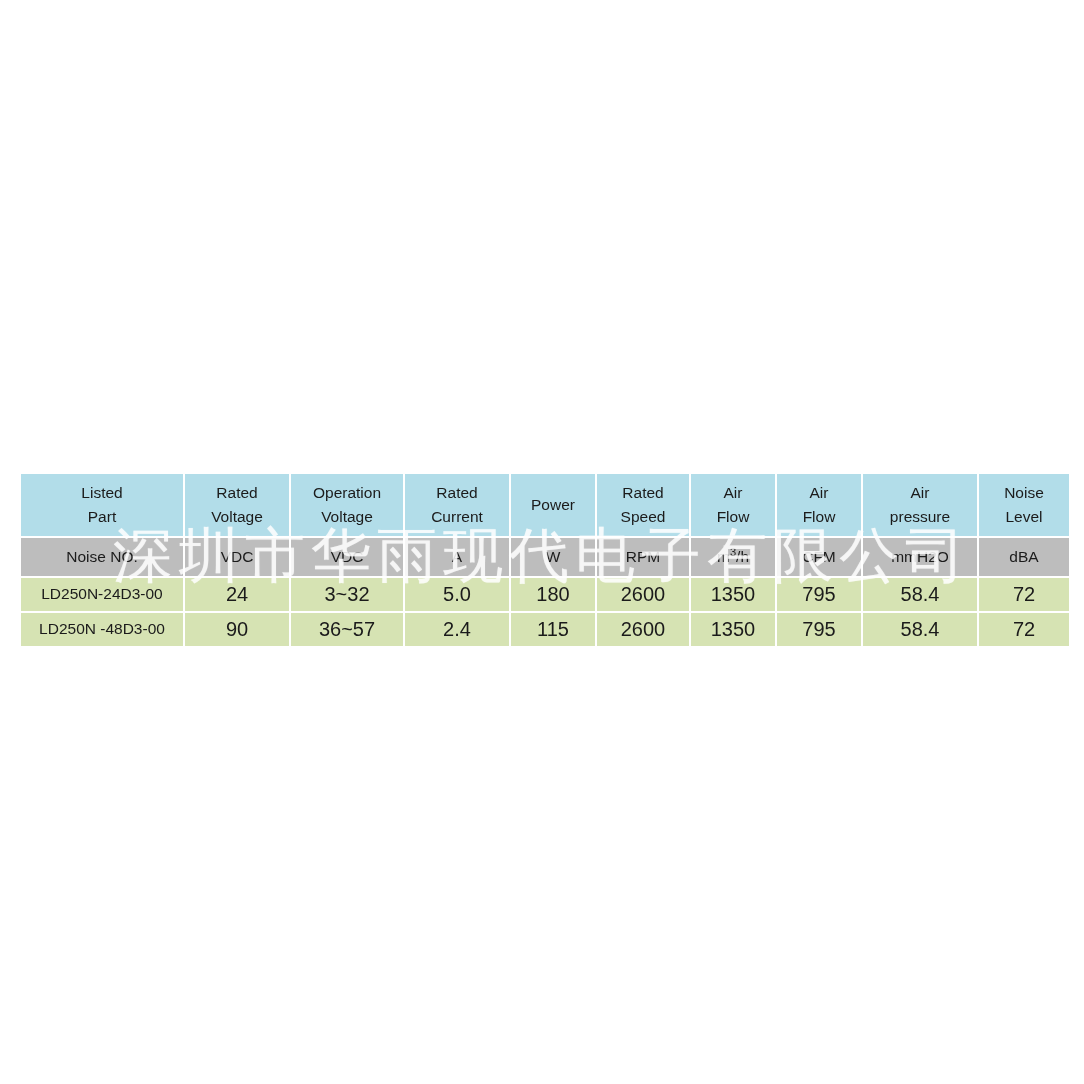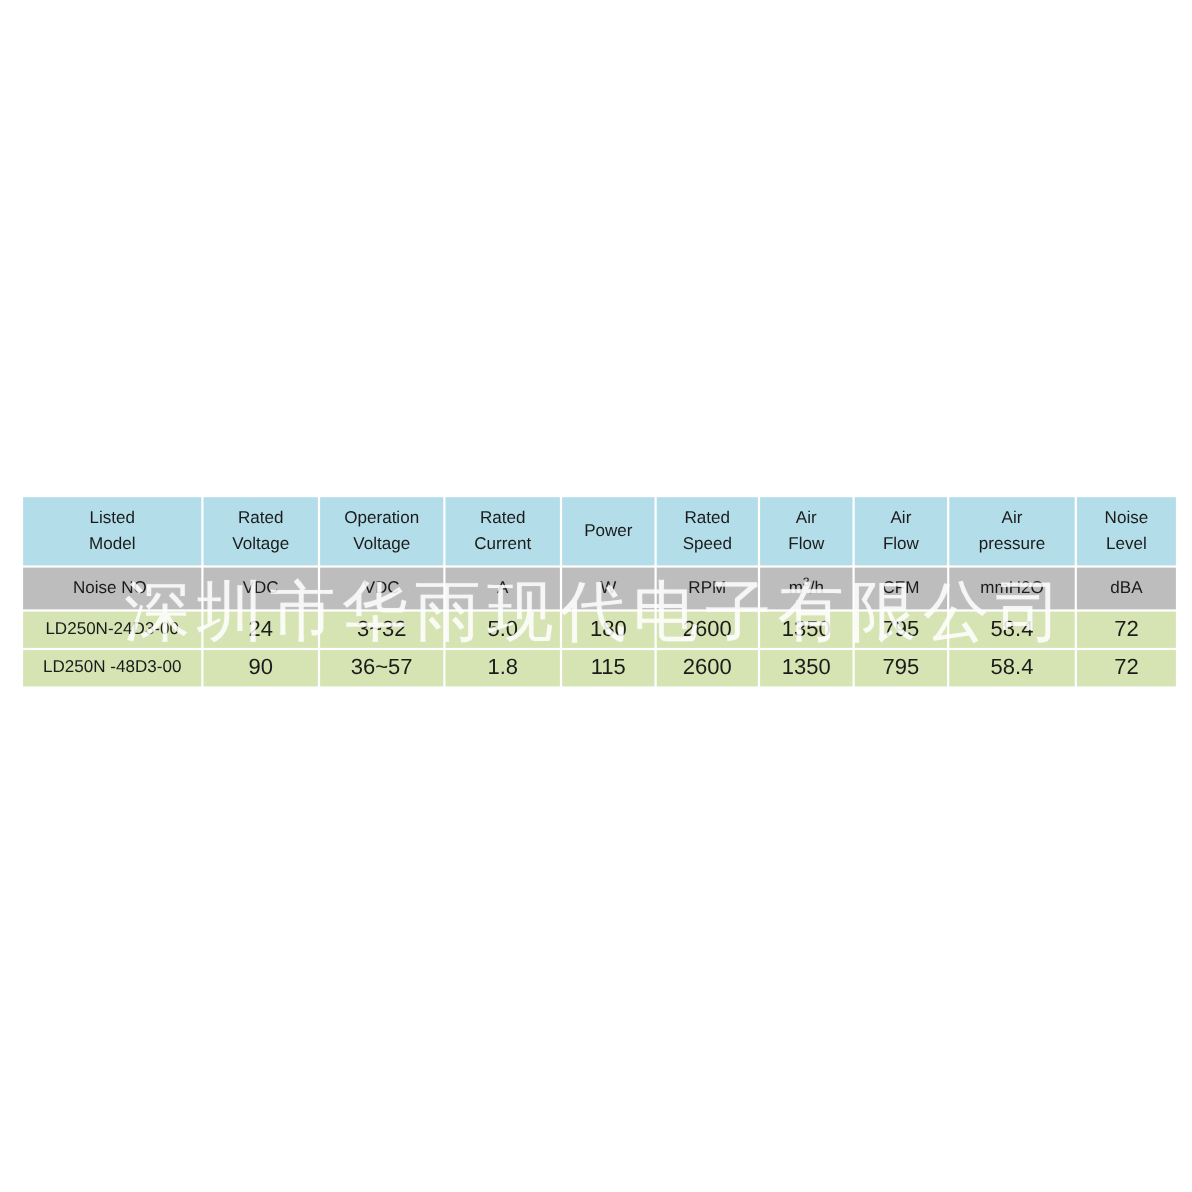--- a/index.html
+++ b/index.html
@@ -12,21 +12,21 @@
     background: #ffffff;
     font-family: "Liberation Sans", sans-serif;
     overflow: hidden;
     position: relative;
   }
 
   
   #spec-table-wrap {
     position: absolute;
     left: 19px;
-    top: 450px;
+    top: 472px;
     width: 1046px;
     height: 209px;
   }
 
   table.spec {
     border-collapse: separate;
     border-spacing: 2px;
     width: 1046px;
     table-layout: fixed;
     background: #ffffff;
@@ -125,21 +125,21 @@
       <col class="c-rs">
         <col class="c-af1">
         <col class="c-af2">
         <col class="c-ap">
         <col class="c-nl">
     </colgroup>
     <tbody>
       <tr class="head-row">
         <td>
           <span class="hl">Listed</span>
-          <span class="hl">Model</span>
+          <span class="hl">Part</span>
         </td>
         <td>
           <span class="hl">Rated</span>
           <span class="hl">Voltage</span>
         </td>
         <td>
           <span class="hl">Operation</span>
           <span class="hl">Voltage</span>
         </td>
         <td>
@@ -195,21 +195,21 @@
         <td>795</td>
         <td>58.4</td>
         <td>72</td>
       </tr>
 
 
       <tr class="data-row">
         <td class="model-cell">LD250N -48D3-00</td>
         <td>90</td>
         <td>36~57</td>
-        <td>1.8</td>
+        <td>2.4</td>
         <td>115</td>
         <td>2600</td>
         <td>1350</td>
         <td>795</td>
         <td>58.4</td>
         <td>72</td>
       </tr>
     </tbody>
   </table>
 </div>

